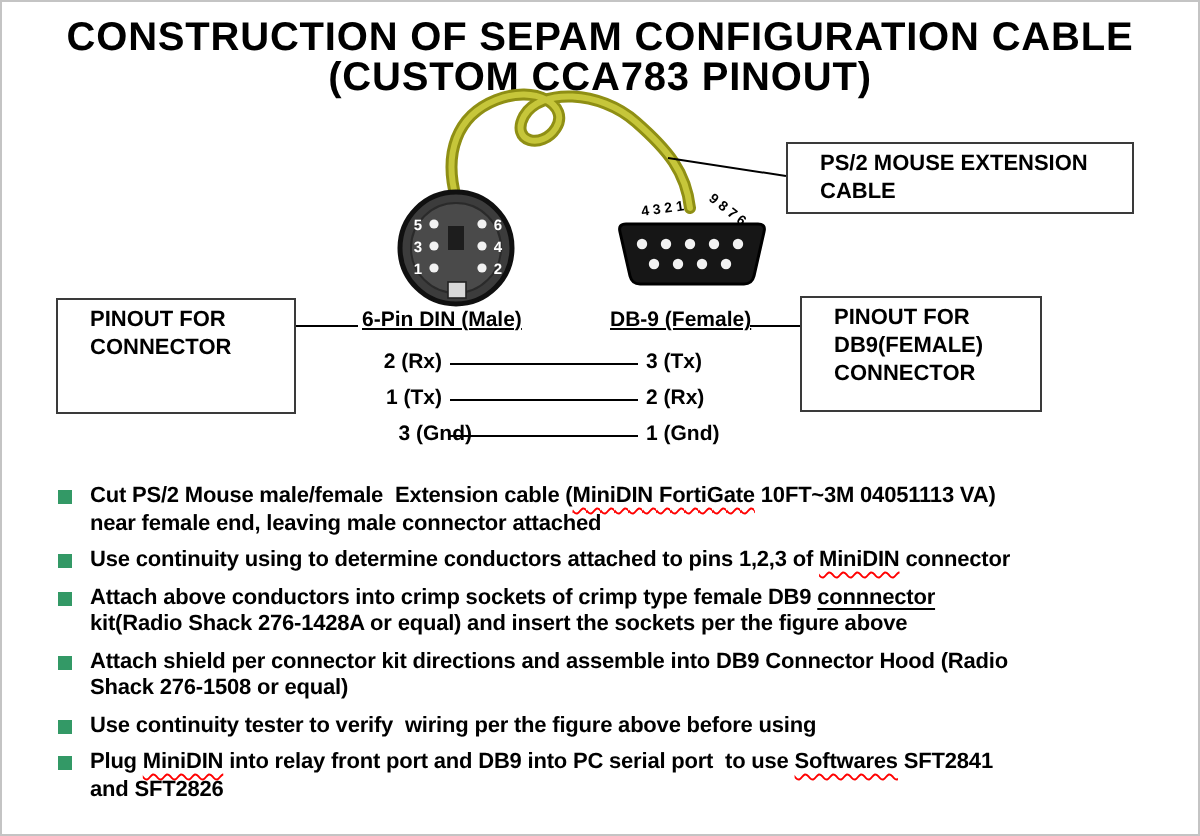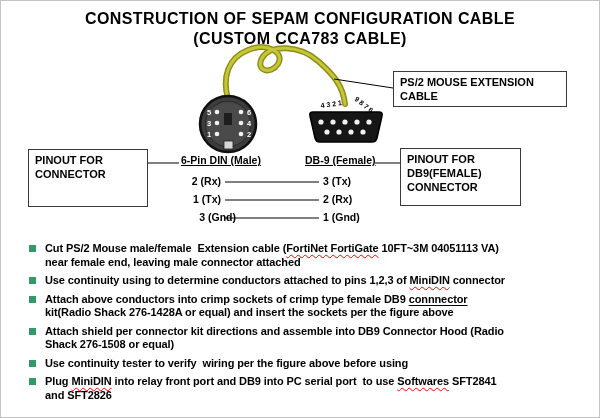--- a/index.html
+++ b/index.html
@@ -3,26 +3,26 @@
 <meta charset="utf-8">
 <style>
   html,body{margin:0;padding:0;background:#fff;}
   .page{
     position:relative;width:600px;height:418px;background:#fff;
     font-family:"Liberation Sans",sans-serif;font-weight:bold;color:#000;
     overflow:hidden;border:1px solid #c4c4c4;box-sizing:border-box;
   }
   .title{
     position:absolute;top:8px;left:0;right:0;text-align:center;
-    font-size:16px;line-height:20px;letter-spacing:0.4px;
+    font-size:20px;line-height:20px;letter-spacing:0.4px;
   }
   .diagram-svg{position:absolute;top:0;left:0;width:600px;height:418px;z-index:0;}
   .box{
     position:absolute;border:1px solid #3a3a3a;background:#fff;
-    font-size:11px;line-height:14px;padding:3px 6px;z-index:2;box-sizing:border-box;
+    font-size:11px;line-height:14px;padding:3px 16px;z-index:2;box-sizing:border-box;
   }
   .caption{
     position:absolute;font-size:10.5px;text-decoration:underline;z-index:2;white-space:nowrap;
   }
   .pinlabel{position:absolute;font-size:10.5px;z-index:2;white-space:nowrap;}
   .pinlabel.left{width:50px;text-align:right;}
   .instructions{position:absolute;top:241px;left:28px;width:564px;z-index:2;}
   .bullet-item{display:flex;margin-bottom:5px;}
   .bullet-sq{width:7px;height:7px;margin:3px 9px 0 0;flex:none;}
   .bullet-text{font-size:11px;line-height:13.5px;letter-spacing:-0.1px;white-space:pre;}
@@ -31,21 +31,21 @@
     text-decoration-color:#ff0000;text-decoration-thickness:1px;text-underline-offset:2px;
   }
 </style>
 </head>
 <body>
 
 <div class="page">
 
   <div class="title">
     <div>CONSTRUCTION OF SEPAM CONFIGURATION CABLE</div>
-    <div>(CUSTOM CCA783 CABLE)</div>
+    <div>(CUSTOM CCA783 PINOUT)</div>
   </div>
 
   <svg class="diagram-svg" viewBox="0 0 600 418">
 
     <path d="M 227 98 C 221 76, 227 57, 247 49 C 267 41, 284 52, 277 63 C 270 74, 254 70, 261 57 C 269 43, 299 44, 317 60 C 333 74, 342 85, 344 103" fill="none" stroke="#8f8f14" stroke-width="6" stroke-linecap="round"></path>
     <path d="M 227 98 C 221 76, 227 57, 247 49 C 267 41, 284 52, 277 63 C 270 74, 254 70, 261 57 C 269 43, 299 44, 317 60 C 333 74, 342 85, 344 103" fill="none" stroke="#c6c63a" stroke-width="3" stroke-linecap="round"></path>
 
     <line x1="392" y1="87" x2="333" y2="78" stroke="#000" stroke-width="1"></line>
 
     <line x1="147" y1="162" x2="178" y2="162" stroke="#000" stroke-width="1"></line>
@@ -113,21 +113,21 @@
   <div class="pinlabel left" style="left:170px;top:174px;">2 (Rx)</div>
   <div class="pinlabel" style="left:322px;top:174px;">3 (Tx)</div>
   <div class="pinlabel left" style="left:170px;top:192px;">1 (Tx)</div>
   <div class="pinlabel" style="left:322px;top:192px;">2 (Rx)</div>
   <div class="pinlabel left" style="left:185px;top:210px;">3 (Gnd)</div>
   <div class="pinlabel" style="left:322px;top:210px;">1 (Gnd)</div>
 
   <div class="instructions">
       <div class="bullet-item">
         <span class="bullet-sq" style="background: rgb(51, 153, 102);"></span>
-        <span class="bullet-text"><span>Cut PS/2 Mouse male/female  Extension cable (</span><span class="misspell" style="text-decoration-color: rgb(255, 0, 0);">FortiNet FortiGate</span><span> 10FT~3M 04051113 VA)
+        <span class="bullet-text"><span>Cut PS/2 Mouse male/female  Extension cable (</span><span class="misspell" style="text-decoration-color: rgb(255, 0, 0);">MiniDIN FortiGate</span><span> 10FT~3M 04051113 VA)
 near female end, leaving male connector attached</span></span>
       </div>
       <div class="bullet-item">
         <span class="bullet-sq" style="background: rgb(51, 153, 102);"></span>
         <span class="bullet-text"><span>Use continuity using to determine conductors attached to pins 1,2,3 of </span><span class="misspell" style="text-decoration-color: rgb(255, 0, 0);">MiniDIN</span><span> connector</span></span>
       </div>
       <div class="bullet-item">
         <span class="bullet-sq" style="background: rgb(51, 153, 102);"></span>
         <span class="bullet-text"><span>Attach above conductors into crimp sockets of crimp type female DB9 </span><span class="misspell" style="text-decoration-color: rgb(255, 0, 0); text-decoration: underline;">connnector</span><span>
 kit(Radio Shack 276-1428A or equal) and insert the sockets per the figure above</span></span>

